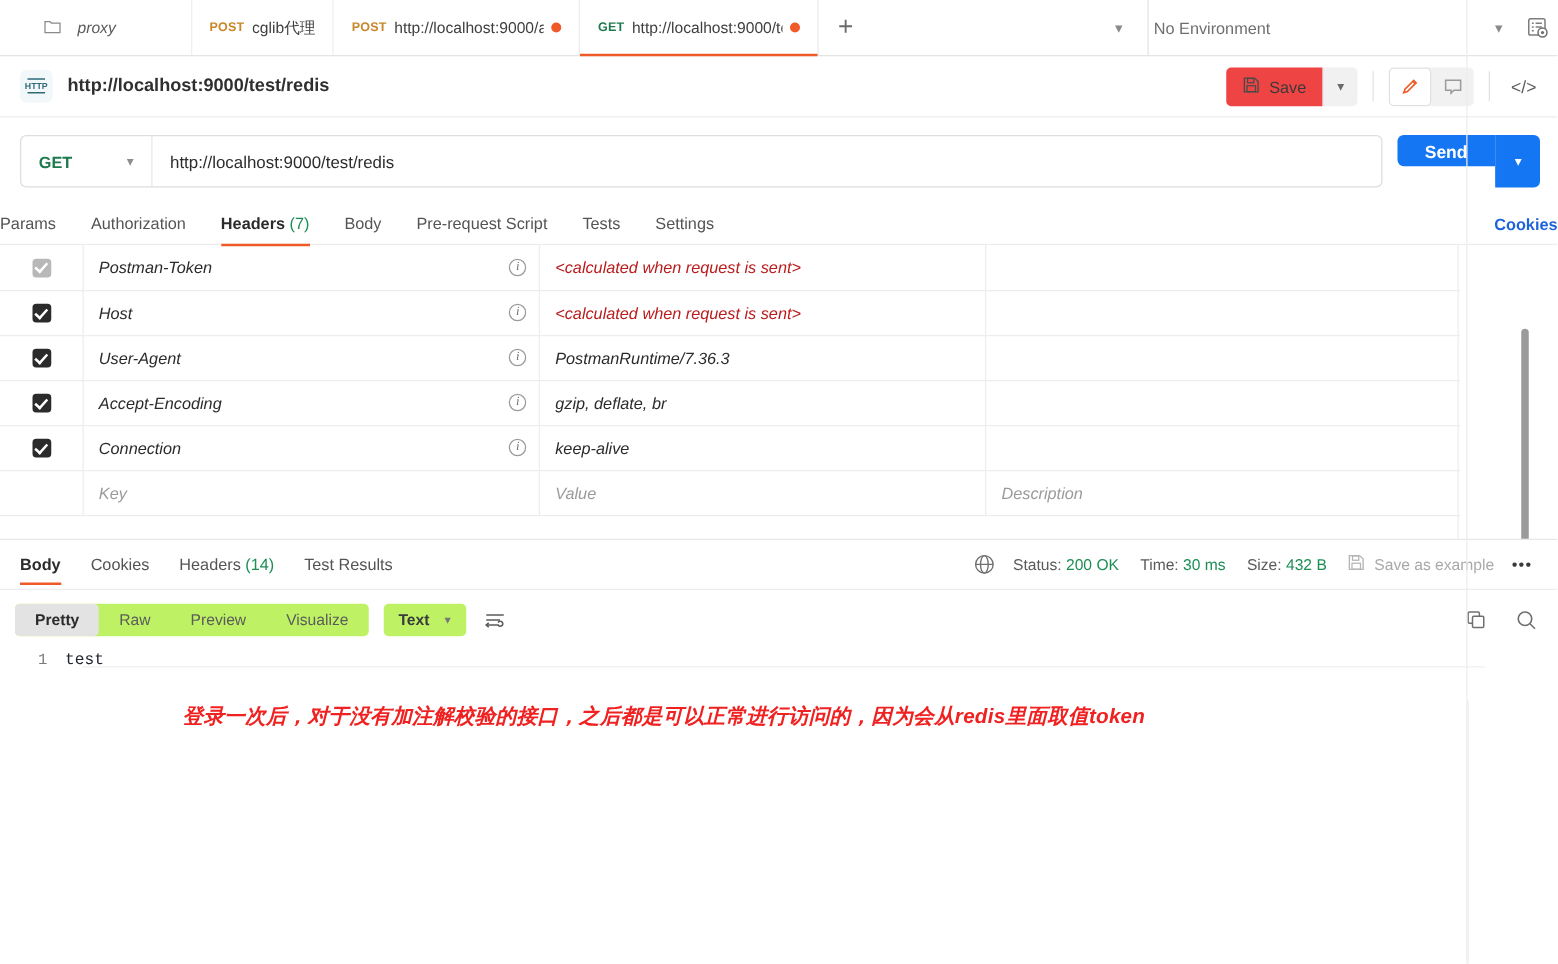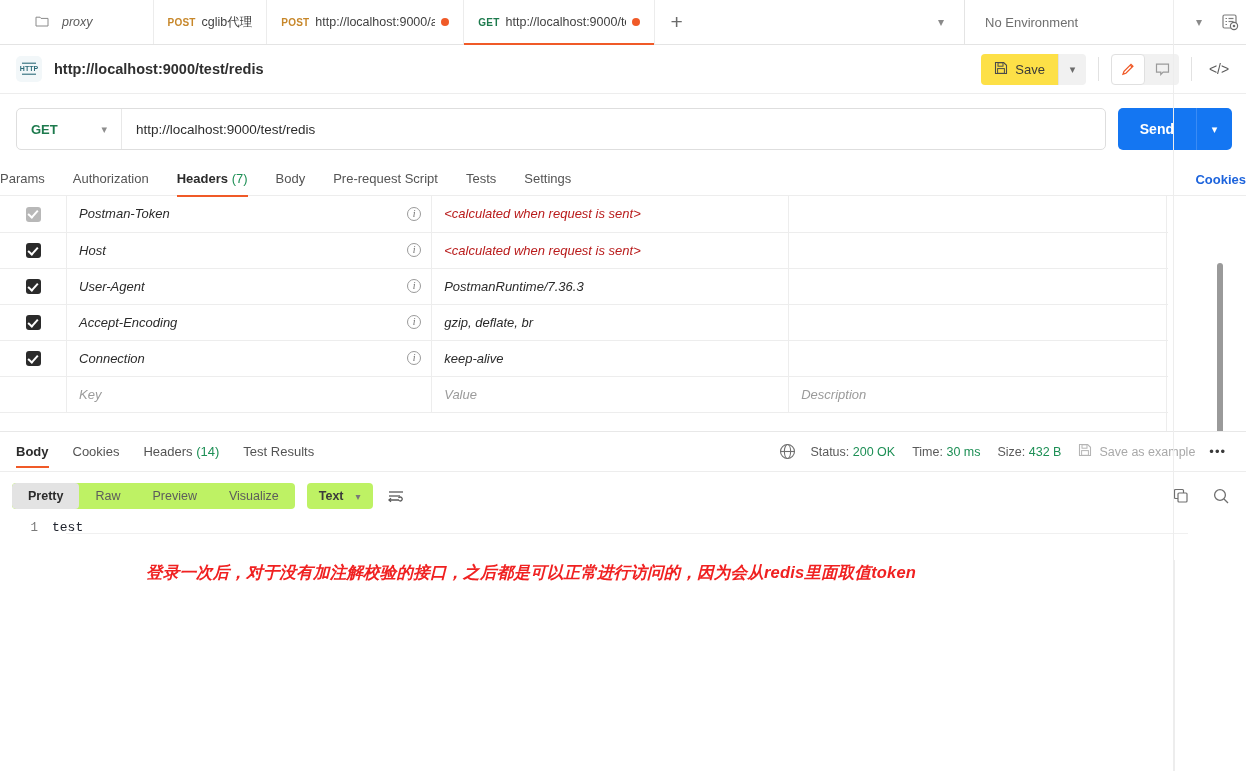--- a/index.html
+++ b/index.html
@@ -39,43 +39,43 @@
     height: 2px; background: #f05a28;
   }
   .tab-plus {
     display: flex; align-items: center; justify-content:center;
     width: 44px; font-size: 21px; color: #6b6b6b; cursor: pointer;
   }
   .tabbar-spacer { flex: 1 1 auto; display:flex; align-items:center; justify-content:flex-end; padding-right:12px;}
   .tabbar-chevron { color:#8a8a8a; font-size: 12px; cursor:pointer; padding: 0 8px;}
   .env-zone {
     display: flex; align-items: center; gap: 4px;
-    border-left: 1px solid #e4e4e4; padding-left: 20px;
-    flex: 0 0 auto; width: 282px;
+    border-left: 1px solid #e4e4e4; padding-left: 4px;
+    flex: 0 0 auto; width: 328px;
   }
   .env-name { font-size: 13px; color: #6f6f6f; flex: 1 1 auto; cursor: pointer;}
   .env-chev { color: #8a8a8a; font-size: 12px; padding: 0 14px; cursor:pointer;}
   .env-eye { padding-right: 6px; cursor:pointer; display:flex; align-items:center;}
 
   
   .titlebar {
     height: 49px; display: flex; align-items: center;
     padding: 0 12px 0 16px; border-bottom: 1px solid #ededed;
   }
   .http-badge {
     width: 26px; height: 26px; border-radius: 5px; background: #f2f7f9;
     display: flex; align-items: center; justify-content: center;
     margin-right: 12px; flex: 0 0 auto;
   }
   .req-title { font-size: 14.5px; font-weight: bold; color: #2f2f2f; }
   .titlebar-spacer { flex: 1 1 auto; }
   .save-group { display: flex; align-items: stretch; }
   .save-btn {
     display: flex; align-items: center; gap: 7px;
-    background: #fde047; border: none; border-radius: 4px 0 0 4px;
+    background: #ef4444; border: none; border-radius: 4px 0 0 4px;
     padding: 0 13px; height: 31px; font-size: 13px; color: #3a3a3a;
     cursor: pointer; font-family: inherit;
   }
   .save-caret {
     background: #f1f1f1; border: none; border-left: 1px solid #e2e2e2;
     border-radius: 0 4px 4px 0; width: 28px; height: 31px;
     color: #6b6b6b; font-size: 11px; cursor: pointer;
   }
   .tb-sep { width: 1px; background: #e2e2e2; height: 24px; margin: 0 12px; }
   .icon-toggle-group { display: flex; background: #f1f1f1; border-radius: 4px; overflow: hidden;}
@@ -99,21 +99,21 @@
   .method-sel .m-label { color: #1d7a4d; font-weight: bold; font-size: 13px; flex: 1 1 auto; }
   .method-sel .m-chev { color: #8e8e8e; font-size: 11px; }
   .url-input {
     flex: 1 1 auto; border: none; outline: none; height: 100%;
     font-size: 13.5px; color: #2c2c2c; padding: 0 14px;
     font-family: inherit; background: transparent;
   }
   .send-group { display: flex; align-items: stretch; }
   .send-btn {
     background: #1476f2; color: #fff; border: none;
-    border-radius: 5px 0 0 5px; height: 42px; padding: 0 22px;
+    border-radius: 5px 0 0 5px; height: 25px; padding: 0 22px;
     font-size: 14px; font-weight: bold; cursor: pointer; font-family: inherit;
   }
   .send-caret {
     background: #1476f2; color: #fff; border: none; border-left: 1px solid #3a8bf5;
     border-radius: 0 5px 5px 0; width: 36px; height: 42px; font-size: 11px; cursor: pointer;
   }
 
   
   .reqtabs {
     display: flex; align-items: center; padding: 0 0;

